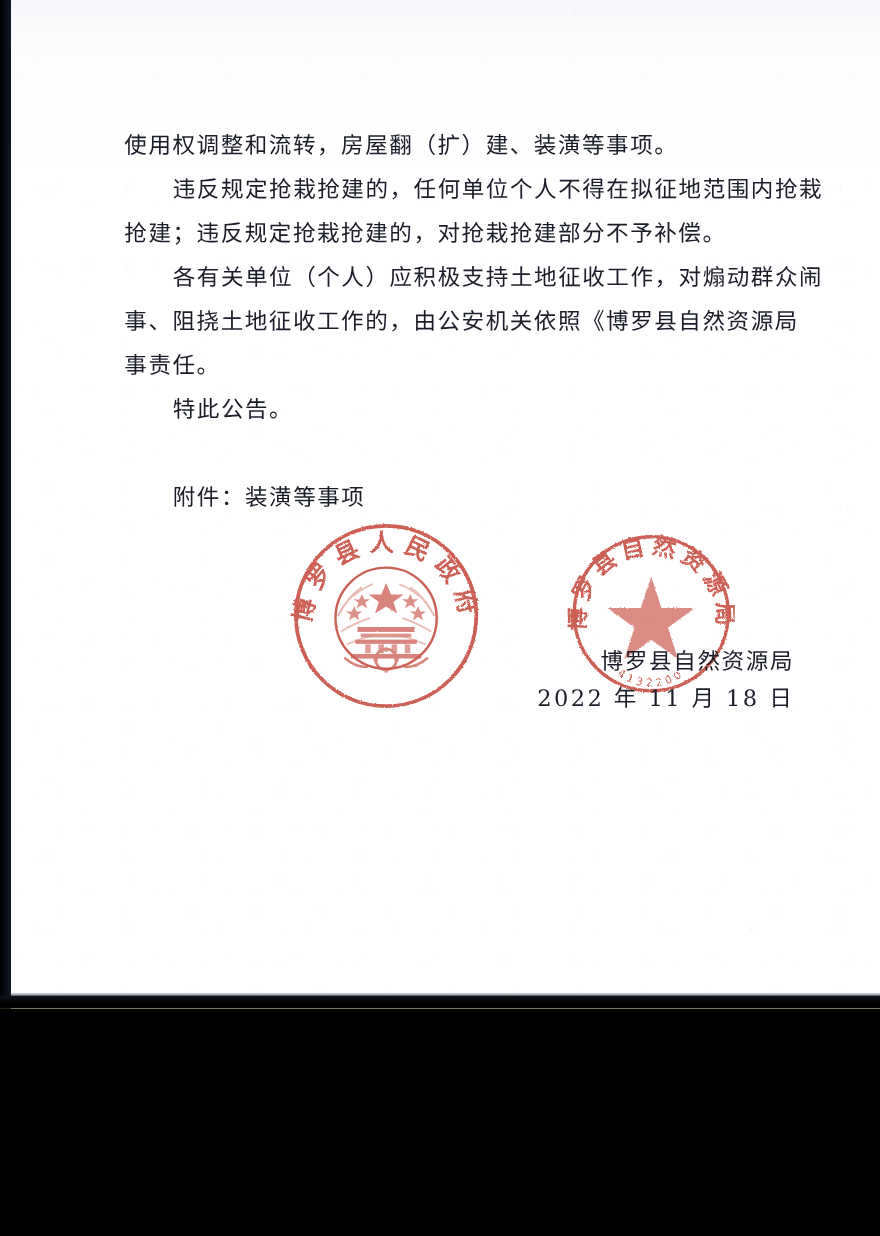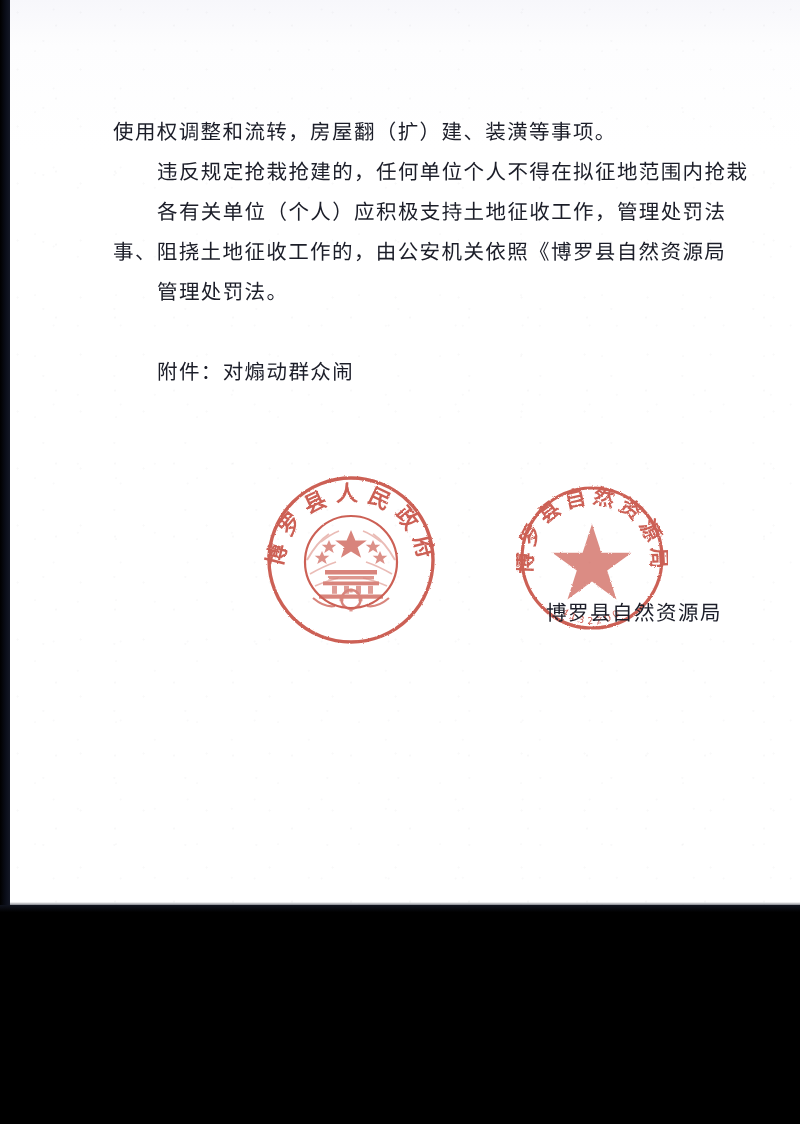--- a/index.html
+++ b/index.html
@@ -76,21 +76,21 @@
   }
   .line.indent {
     text-indent: 44px;
   }
   .spacer-line { height: 40px; }
 
   
   .sign-block {
     position: absolute;
     right: 78px;
-    top: 596px;
+    top: 584px;
     text-align: right;
     z-index: 4;
     margin-left: 17px;
   }
   .sign-line {
     font-size: 20.5px;
     line-height: 34px;
     color: #1b1d28;
     letter-spacing: 1.5px;
     white-space: nowrap;
@@ -122,29 +122,31 @@
 
   <div class="paper">
     <div class="paper-speckle"></div>
   </div>
 
   <div class="doc-body">
 
     <div class="line">使用权调整和流转，房屋翻（扩）建、装潢等事项。</div>
 
     <div class="line indent">违反规定抢栽抢建的，任何单位个人不得在拟征地范围内抢栽</div>
-
-    <div class="line indent">各有关单位（个人）应积极支持土地征收工作，管理处罚法</div>
+    <div class="line">抢建；违反规定抢栽抢建的，对抢栽抢建部分不予补偿。</div>
+
+    <div class="line indent">各有关单位（个人）应积极支持土地征收工作，对煽动群众闹</div>
     <div class="line">事、阻挠土地征收工作的，由公安机关依照《博罗县自然资源局</div>
-
-    <div class="line indent">管理处罚法。</div>
+    <div class="line">事责任。</div>
+
+    <div class="line indent">特此公告。</div>
 
     <div class="spacer-line"></div>
 
-    <div class="line indent">附件：对煽动群众闹</div>
+    <div class="line indent">附件：装潢等事项</div>
   </div>
 
   <div class="seal seal-gov">
     <svg viewBox="0 0 196 170" xmlns="http://www.w3.org/2000/svg">
       <defs>
         <path id="govArc" d="M 30,95 A 68,68 0 0 1 166,95" fill="none"></path>
         <filter id="inkRough" x="-20%" y="-20%" width="140%" height="140%">
           <feTurbulence type="fractalNoise" baseFrequency="0.85" numOctaves="3" seed="7" result="n"></feTurbulence>
           <feDisplacementMap in="SourceGraphic" in2="n" scale="2.1" xChannelSelector="R" yChannelSelector="G"></feDisplacementMap>
         </filter>
@@ -231,20 +233,21 @@
 
         <text font-family="'DejaVu Sans','Liberation Sans',sans-serif" font-size="9.5" fill="#c0392b" letter-spacing="3.5">
           <textPath href="#burArcBottom" startOffset="50%" text-anchor="middle">4132200</textPath>
         </text>
       </g>
     </svg>
   </div>
 
   <div class="sign-block">
     <div class="sign-line">博罗县自然资源局</div>
+    <div class="sign-line sign-date">2022 年 11 月 18 日</div>
   </div>
 
   <div class="page-number">3</div>
 
   <div class="edge-bottom-fade"></div>
   <div class="edge-left"></div>
   <div class="edge-bottom"></div>
 
 </div>
 

